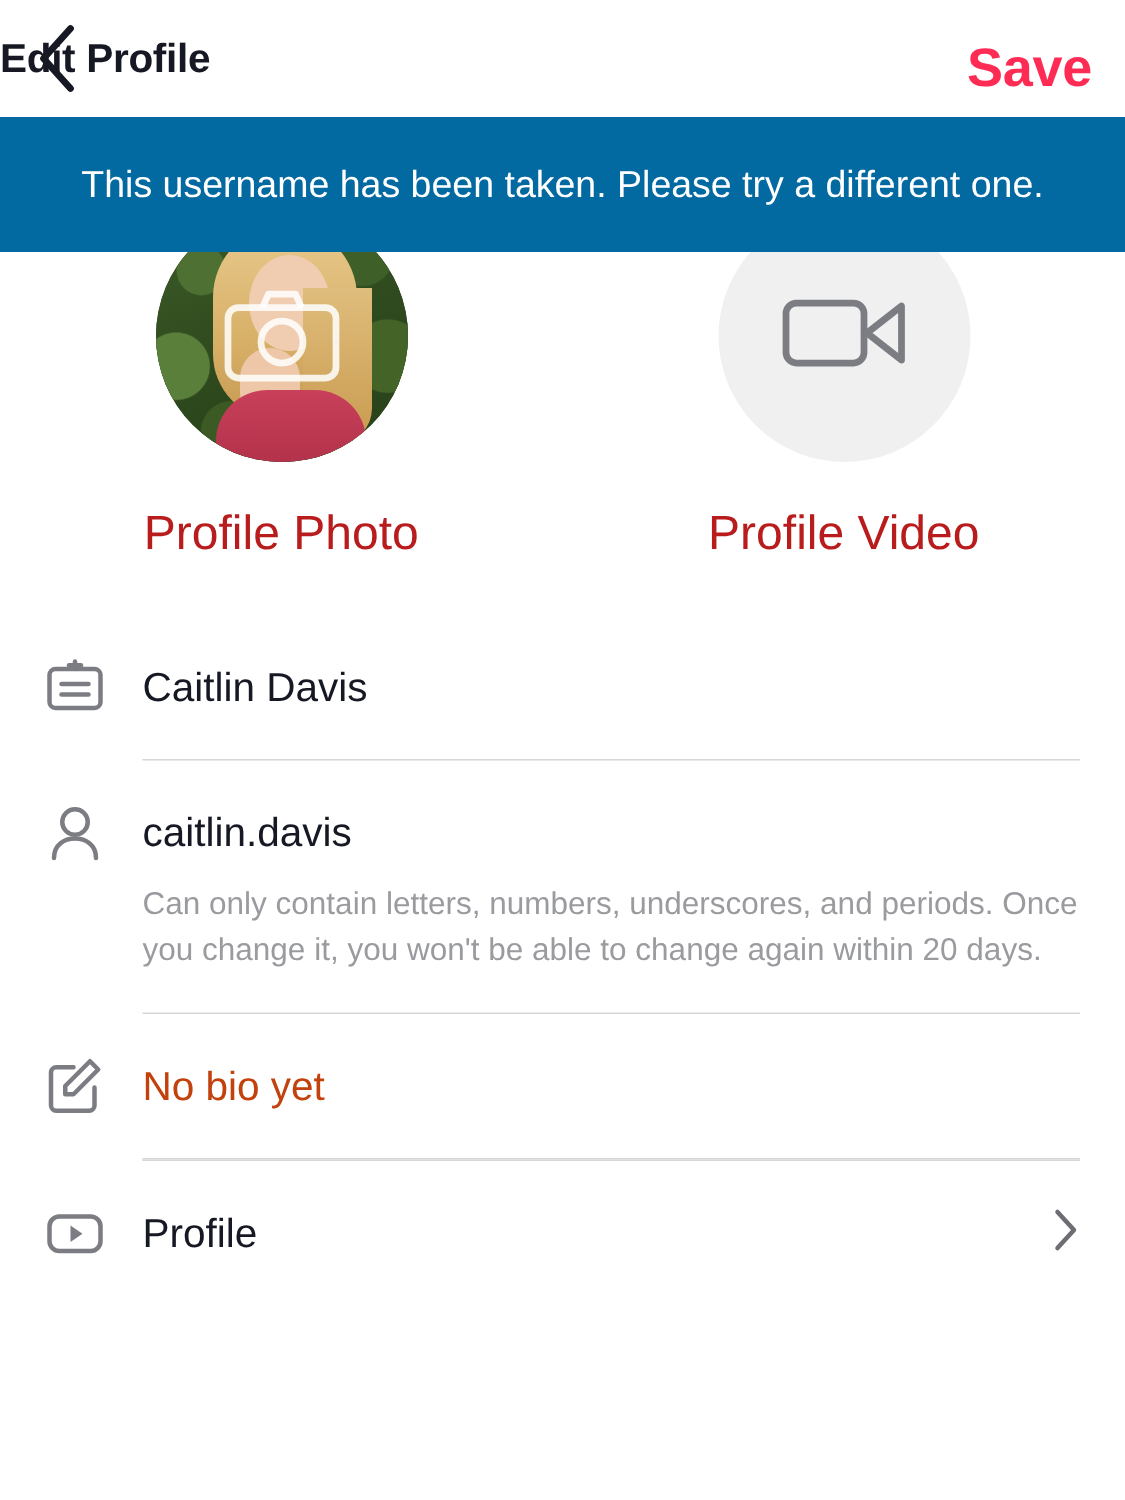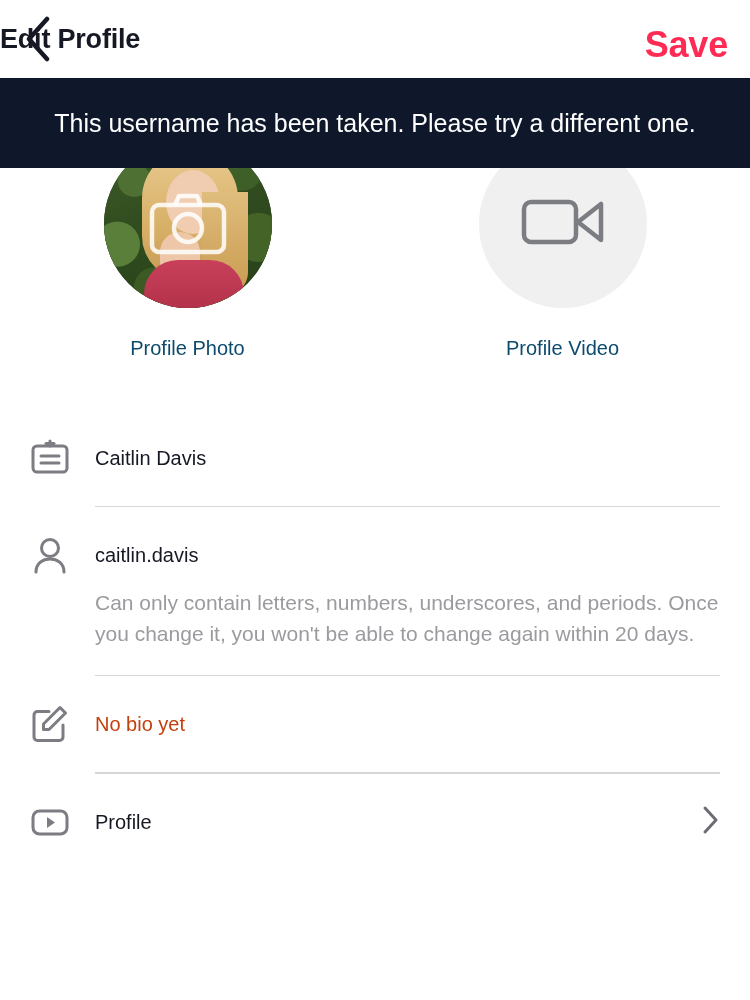--- a/index.html
+++ b/index.html
@@ -57,21 +57,21 @@
     letter-spacing: -0.2px;
   }
 
   
   .error-banner {
     position: absolute;
     top: 78px;
     left: 0;
     width: 750px;
     height: 90px;
-    background: #0f172a;
+    background: #0369a1;
     color: #ffffff;
     display: flex;
     align-items: center;
     justify-content: center;
     text-align: center;
     z-index: 5;
     box-sizing: border-box;
     padding: 0 40px;
   }
   .error-banner span {
@@ -174,22 +174,22 @@
     height: 168px;
     border-radius: 50%;
     background: #f0f0f0;
     display: flex;
     align-items: center;
     justify-content: center;
     cursor: pointer;
   }
   .media-label {
     margin-top: 29px;
-    font-size: 20px;
-    color: #0c4a6e;
+    font-size: 32px;
+    color: #b91c1c;
   }
 
   
   .list {
     position: absolute;
     top: 410px;
     left: 0;
     width: 750px;
   }
   .row {
@@ -212,21 +212,21 @@
     flex: 1;
     padding-left: 19px;
     position: relative;
   }
   .row-line {
     min-height: 96px;
     display: flex;
     align-items: center;
   }
   .row-value {
-    font-size: 20px;
+    font-size: 27px;
     color: #161823;
   }
   .row-value.placeholder { color: #c2410c; }
   .row-help {
     font-size: 21px;
     line-height: 31px;
     color: #9a9b9f;
     margin-top: -16px;
     padding-bottom: 26px;
     max-width: 625px;

